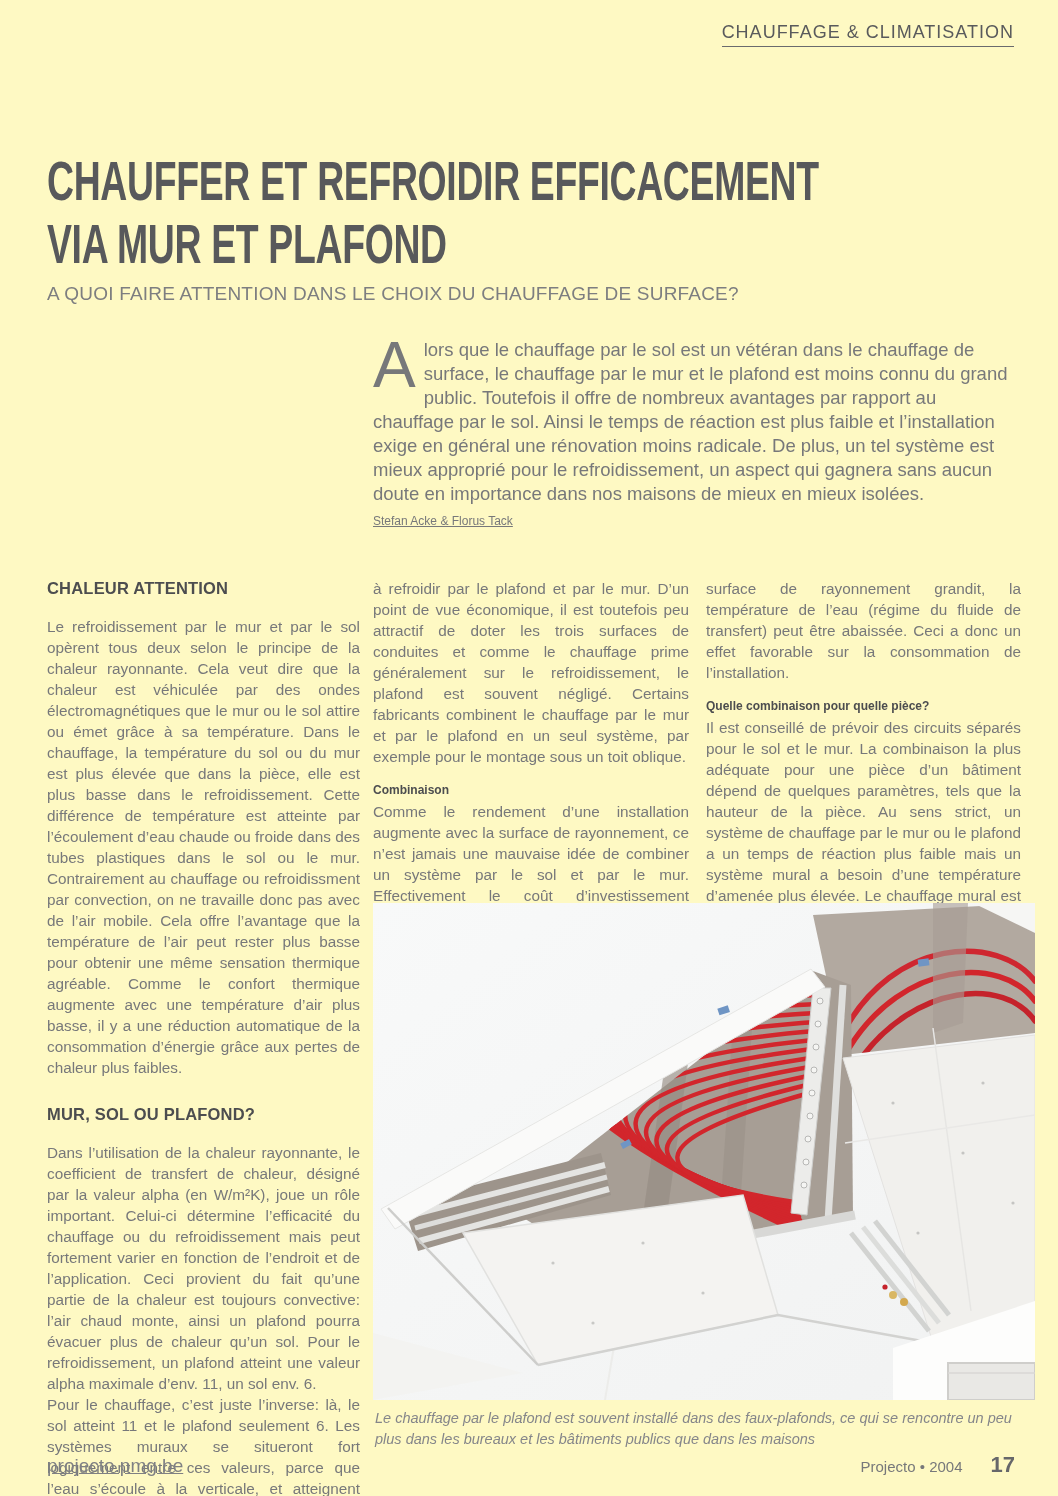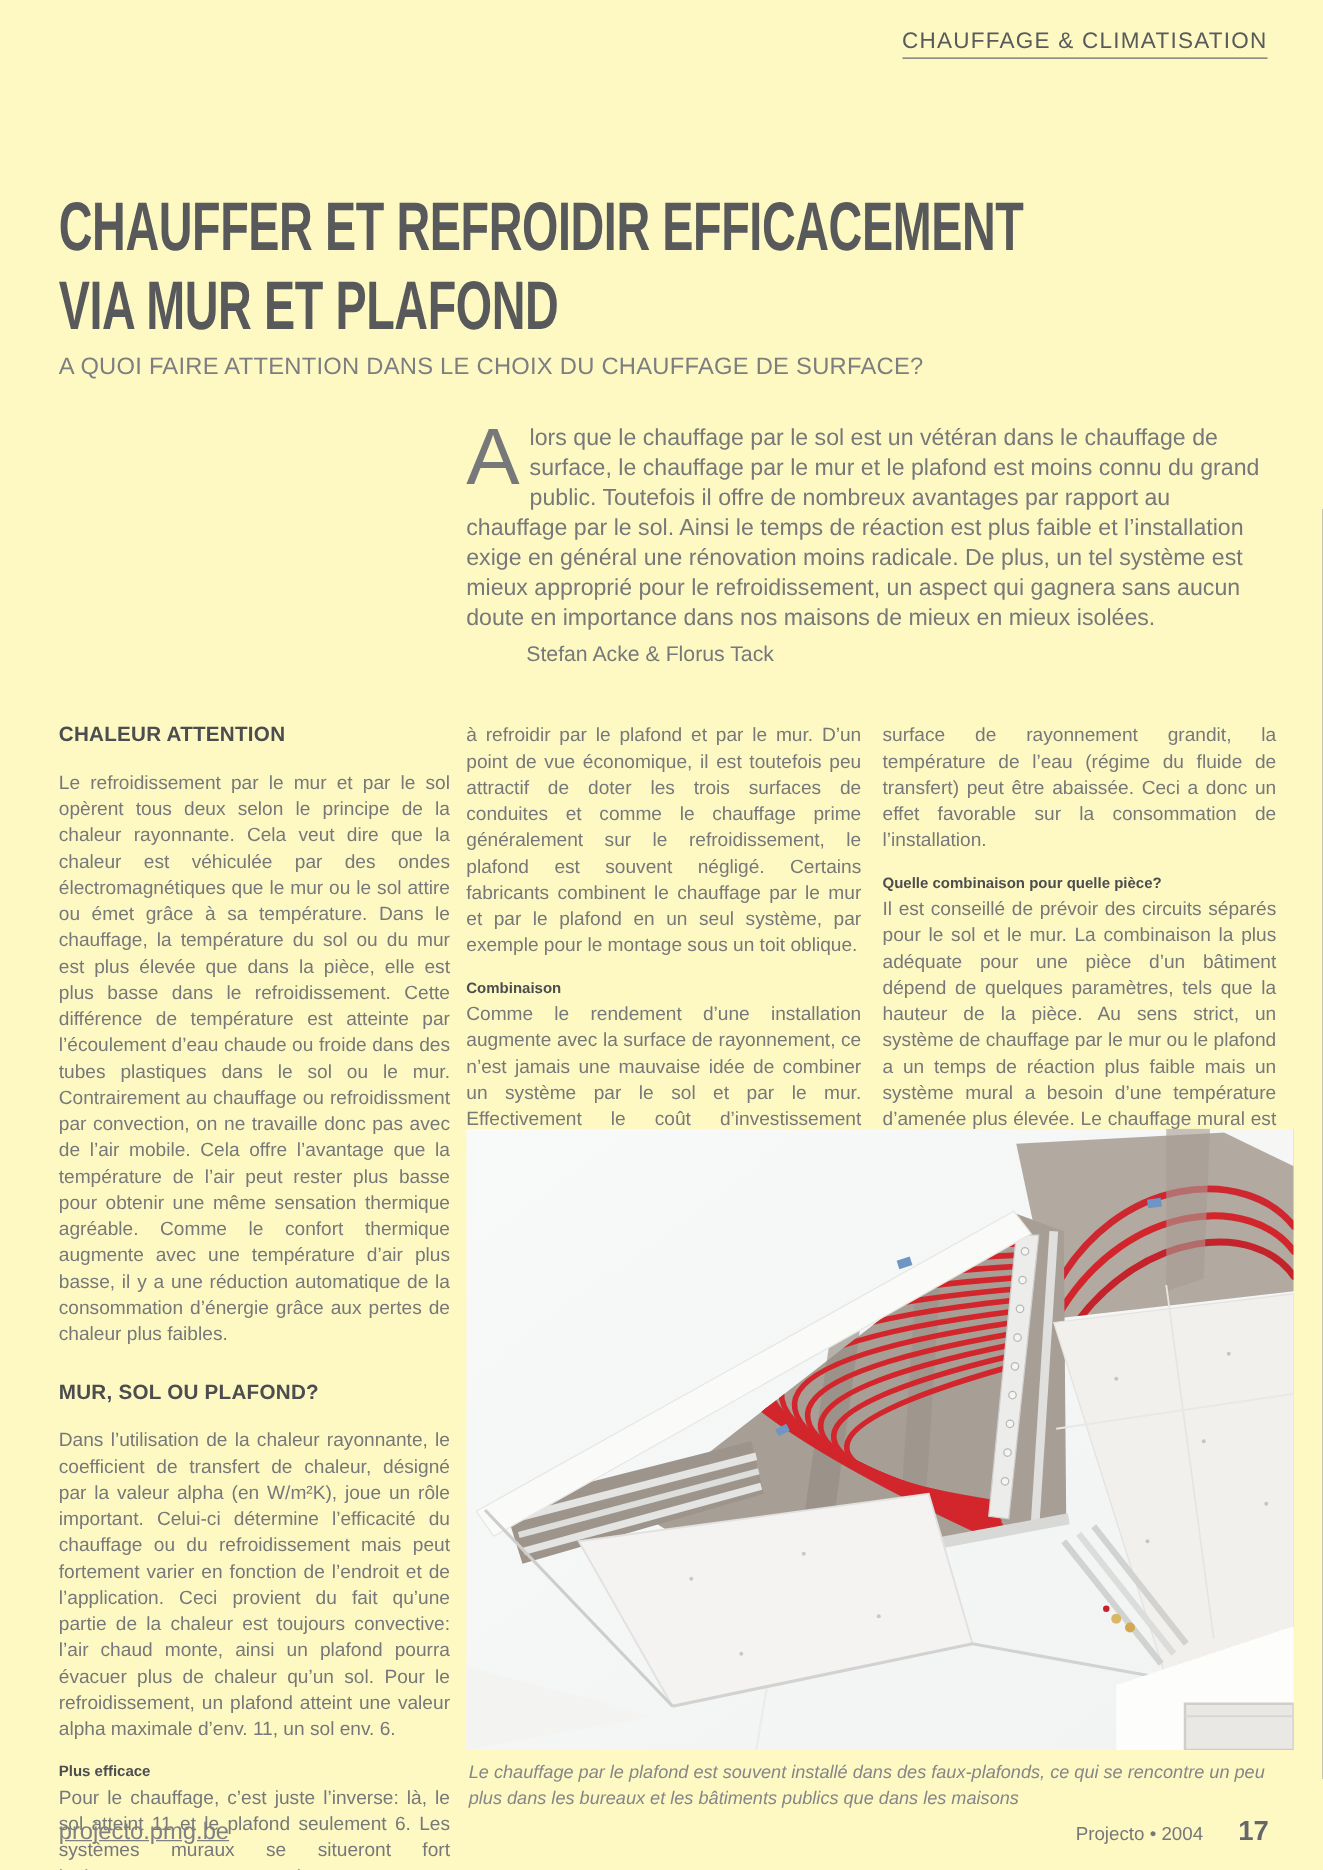--- a/index.html
+++ b/index.html
@@ -37,22 +37,22 @@
     font-size:18.5px;line-height:24px;color:#77787a;
   }
   .dropcap{
     float:left;
     font-size:64px;line-height:50px;
     padding:2px 8px 0 0;
     color:#77787a;
   }
   .byline{
     position:absolute;left:373px;top:514px;
-    font-size:17px;color:#77787a;
-    margin-left:48px;
+    font-size:12px;color:#77787a;
+    text-decoration:underline;
   }
   
   .col{
     position:absolute;top:578px;
     font-size:15.3px;line-height:21px;color:#77787a;
   }
   .col-1{left:47px;width:313px;}
   .col-2{left:373px;width:316px;}
   .col-3{left:706px;width:315px;}
   .col p{margin:0;text-align:justify;}
@@ -103,21 +103,20 @@
     <span class="dropcap">A</span><span>lors que le chauffage par le sol est un vétéran dans le chauffage de surface, le chauffage par le mur et le plafond est moins connu du grand public. Toutefois il offre de nombreux avantages par rapport au chauffage par le sol. Ainsi le temps de réaction est plus faible et l’installation exige en général une rénovation moins radicale. De plus, un tel système est mieux approprié pour le refroidissement, un aspect qui gagnera sans aucun doute en importance dans nos maisons de mieux en mieux isolées.</span>
   </div>
 
   <div class="byline">Stefan Acke &amp; Florus Tack</div>
 
   <div class="col col-1">
     <div class="h-upper">CHALEUR ATTENTION</div>
     <p>Le refroidissement par le mur et par le sol opèrent tous deux selon le principe de la chaleur rayonnante. Cela veut dire que la chaleur est véhiculée par des ondes électromagnétiques que le mur ou le sol attire ou émet grâce à sa température. Dans le chauffage, la température du sol ou du mur est plus élevée que dans la pièce, elle est plus basse dans le refroidissement. Cette différence de température est atteinte par l’écoulement d’eau chaude ou froide dans des tubes plastiques dans le sol ou le mur. Contrairement au chauffage ou refroidissment par convection, on ne travaille donc pas avec de l’air mobile. Cela offre l’avantage que la température de l’air peut rester plus basse pour obtenir une même sensation thermique agréable. Comme le confort thermique augmente avec une température d’air plus basse, il y a une réduction automatique de la consommation d’énergie grâce aux pertes de chaleur plus faibles.</p>
     <div class="h-upper mt">MUR, SOL OU PLAFOND?</div>
     <p>Dans l’utilisation de la chaleur rayonnante, le coefficient de transfert de chaleur, désigné par la valeur alpha (en W/m²K), joue un rôle important. Celui-ci détermine l’efficacité du chauffage ou du refroidissement mais peut fortement varier en fonction de l’endroit et de l’application. Ceci provient du fait qu’une partie de la chaleur est toujours convective: l’air chaud monte, ainsi un plafond pourra évacuer plus de chaleur qu’un sol. Pour le refroidissement, un plafond atteint une valeur alpha maximale d’env. 11, un sol env. 6.</p>
-    <div class="h-sub">Plus efficace</div>
     <p>Pour le chauffage, c’est juste l’inverse: là, le sol atteint 11 et le plafond seulement 6. Les systèmes muraux se situeront fort logiquement entre ces valeurs, parce que l’eau s’écoule à la verticale, et atteignent environ les mêmes valeurs pour le refroidissement et le chauffage. En principe la méthode la plus efficace consiste à chauffer par le sol et par le mur, et</p>
   </div>
 
   <div class="col col-2">
     <p>à refroidir par le plafond et par le mur. D’un point de vue économique, il est toutefois peu attractif de doter les trois surfaces de conduites et comme le chauffage prime généralement sur le refroidissement, le plafond est souvent négligé. Certains fabricants combinent le chauffage par le mur et par le plafond en un seul système, par exemple pour le montage sous un toit oblique.</p>
     <div class="h-sub">Combinaison</div>
     <p>Comme le rendement d’une installation augmente avec la surface de rayonnement, ce n’est jamais une mauvaise idée de combiner un système par le sol et par le mur. Effectivement le coût d’investissement augmente avec la surface de rayonnement mais du fait que la</p>
   </div>
 
   <div class="col col-3">

